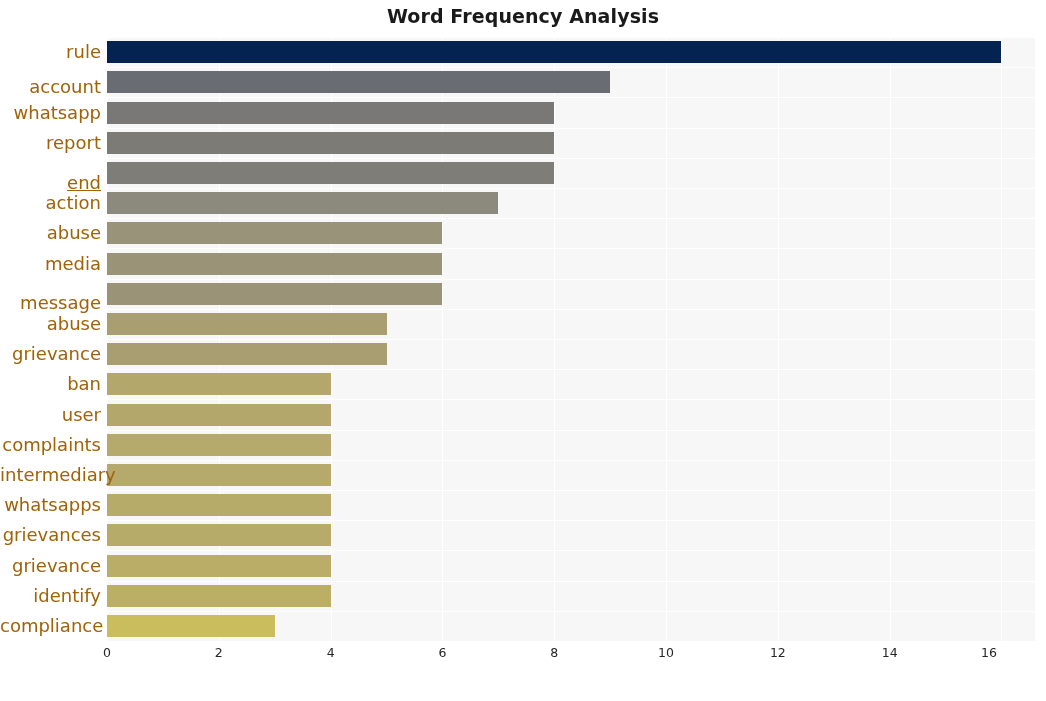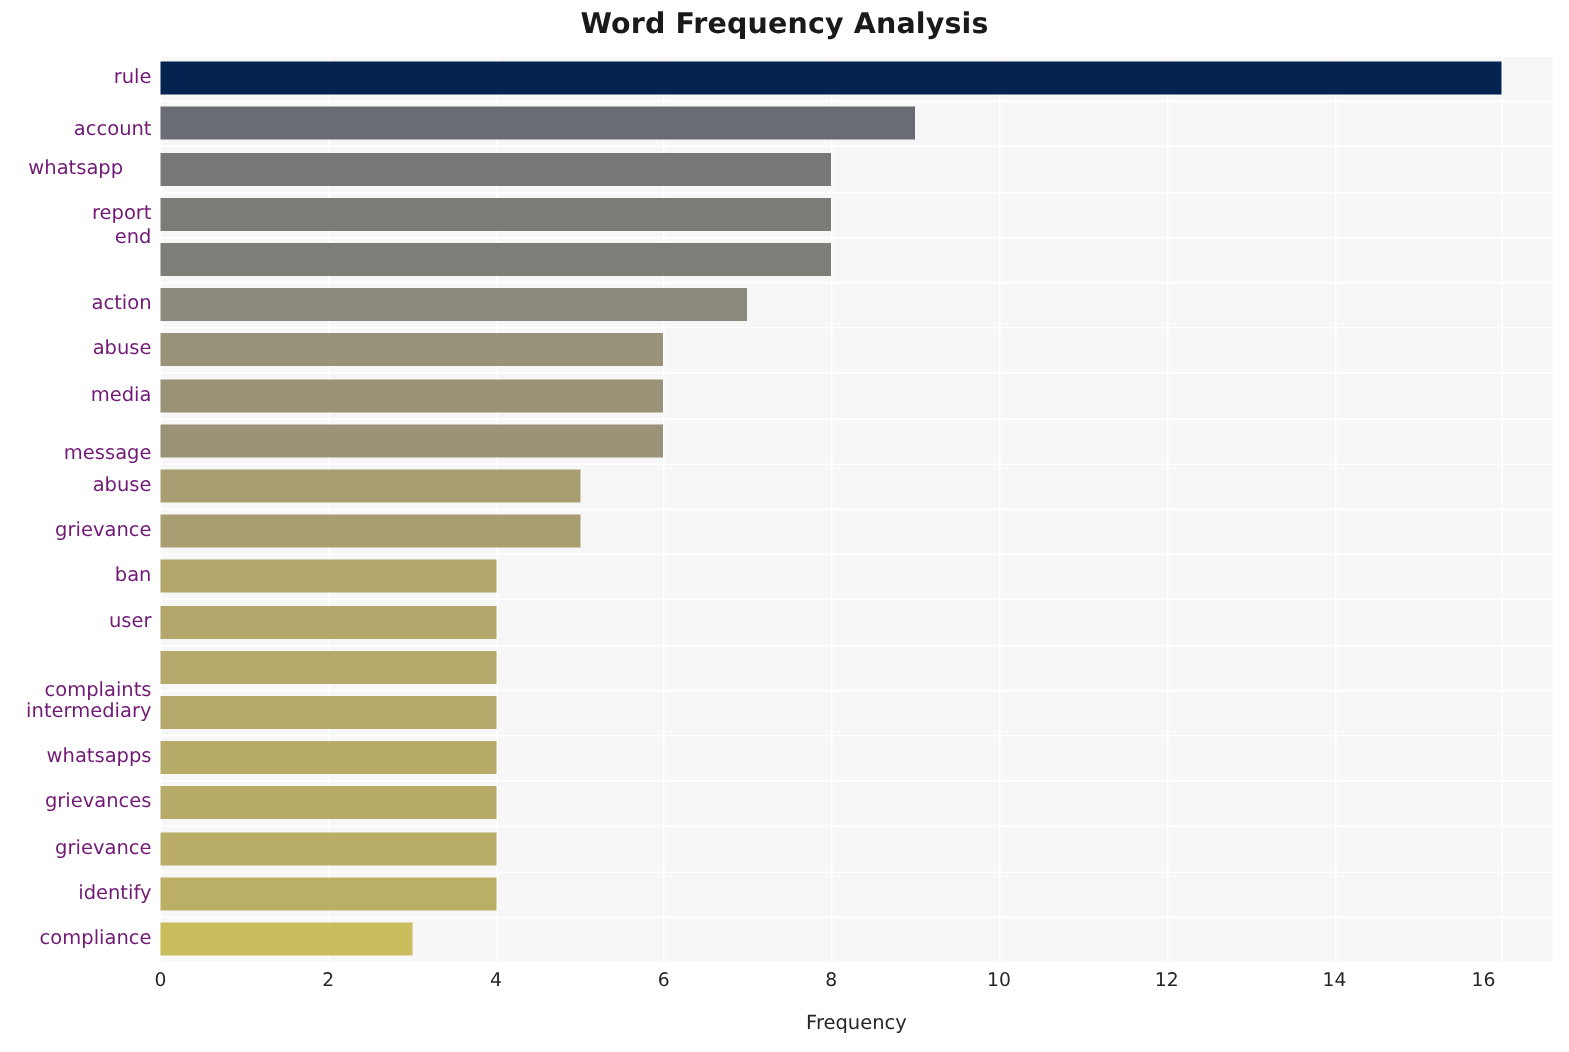--- a/index.html
+++ b/index.html
@@ -62,22 +62,22 @@
     left: 0;
     top: 37px;
     width: 101px;
     height: 604px;
   }
   .ytick-label {
     position: absolute;
     right: 0;
     width: 101px;
     text-align: right;
-    font-size: 13px;
-    color: #701a75;
+    font-size: 18px;
+    color: #a16207;
     line-height: 14px;
     white-space: nowrap;
   }
   #xlabels {
     position: absolute;
     left: 0;
     top: 645px;
     width: 1046px;
     height: 22px;
   }
@@ -156,47 +156,46 @@
       <div class="bar" title="whatsapps: 4" style="left: 0px; top: 457.1px; width: 223.614px; background: rgb(183, 171, 106);"></div>
       <div class="bar" title="grievances: 4" style="left: 0px; top: 487.3px; width: 223.614px; background: rgb(183, 171, 106);"></div>
       <div class="bar" title="grievance: 4" style="left: 0px; top: 517.5px; width: 223.614px; background: rgb(185, 173, 104);"></div>
       <div class="bar" title="identify: 4" style="left: 0px; top: 547.7px; width: 223.614px; background: rgb(187, 175, 102);"></div>
       <div class="bar" title="compliance: 3" style="left: 0px; top: 577.9px; width: 167.711px; background: rgb(201, 189, 94);"></div>
     </div>
 
   <div id="ylabels">
       <div class="ytick-label" style="top: 8.1px;">rule</div>
       <div class="ytick-label" style="top: 43px;">account</div>
-      <div class="ytick-label" style="top: 68.5px; text-align: center;">whatsapp</div>
+      <div class="ytick-label" style="top: 68.5px;">whatsapp</div>
       <div class="ytick-label" style="top: 98.7px;">report</div>
-      <div class="ytick-label" style="top: 115px;">end</div>
+      <div class="ytick-label" style="top: 139px; text-decoration: underline;">end</div>
       <div class="ytick-label" style="top: 159.1px;">action</div>
       <div class="ytick-label" style="top: 189.3px;">abuse</div>
       <div class="ytick-label" style="top: 219.5px;">media</div>
       <div class="ytick-label" style="top: 259px;">message</div>
       <div class="ytick-label" style="top: 279.9px;">abuse</div>
       <div class="ytick-label" style="top: 310.1px;">grievance</div>
       <div class="ytick-label" style="top: 340.3px;">ban</div>
       <div class="ytick-label" style="top: 370.5px;">user</div>
-      <div class="ytick-label" style="top: 400.7px; margin-top: 16px;">complaints</div>
+      <div class="ytick-label" style="top: 400.7px;">complaints</div>
       <div class="ytick-label" style="top: 430.9px;">intermediary</div>
       <div class="ytick-label" style="top: 461.1px;">whatsapps</div>
       <div class="ytick-label" style="top: 491.3px;">grievances</div>
       <div class="ytick-label" style="top: 521.5px;">grievance</div>
       <div class="ytick-label" style="top: 551.7px;">identify</div>
       <div class="ytick-label" style="top: 581.9px; margin-left: 16px;">compliance</div>
     </div>
 
   <div id="xlabels">
       <div class="xtick-label" style="left: 107px;">0</div>
       <div class="xtick-label" style="left: 218.807px;">2</div>
       <div class="xtick-label" style="left: 330.614px;">4</div>
       <div class="xtick-label" style="left: 442.422px;">6</div>
       <div class="xtick-label" style="left: 554.229px;">8</div>
       <div class="xtick-label" style="left: 666.036px;">10</div>
       <div class="xtick-label" style="left: 777.843px;">12</div>
       <div class="xtick-label" style="left: 889.651px;">14</div>
       <div class="xtick-label" style="left: 989px;">16</div>
     </div>
 
-  <div id="xaxis-title">Frequency</div>
 
 </div>
 
 </body></html>

